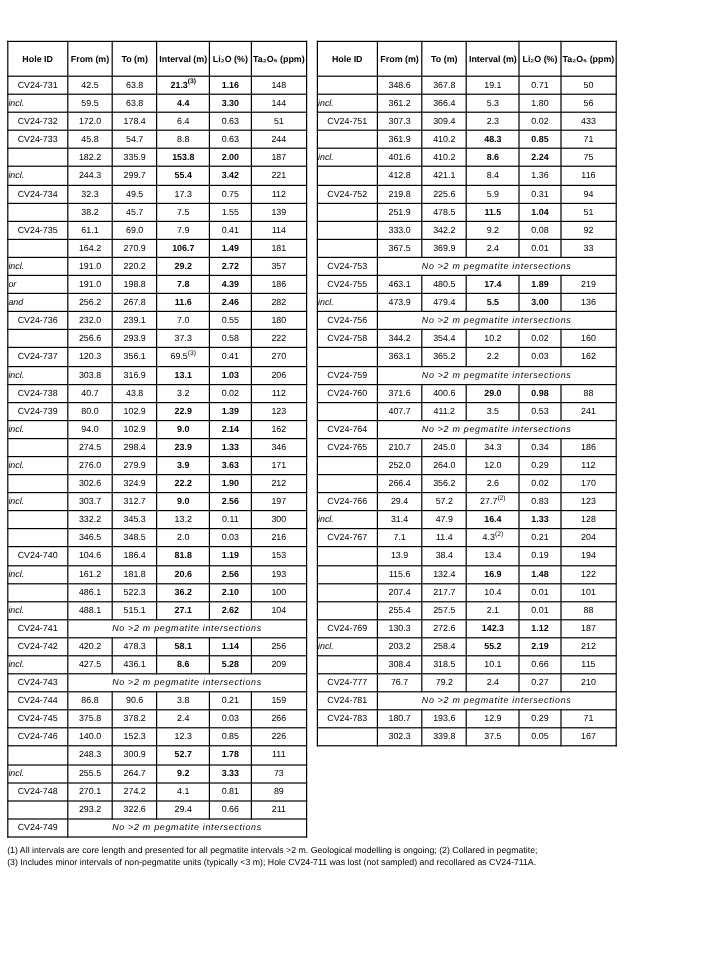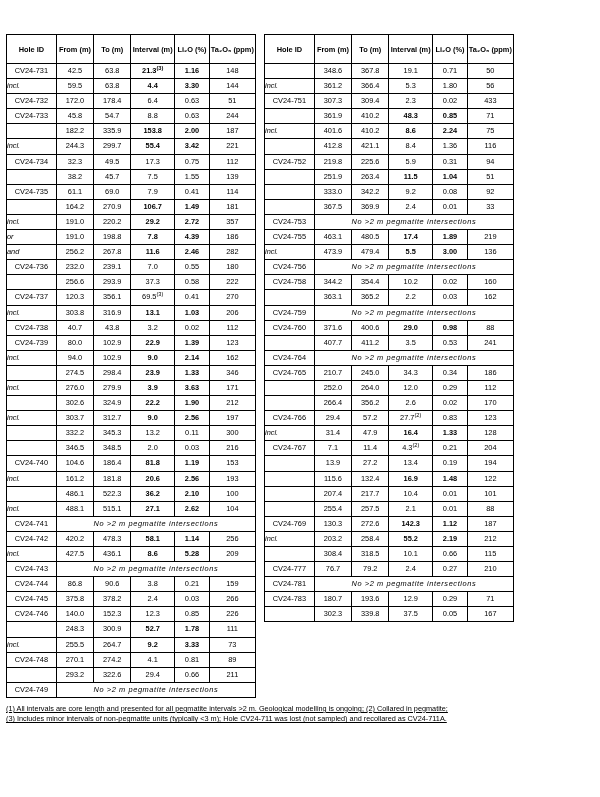--- a/index.html
+++ b/index.html
@@ -71,21 +71,21 @@
     letter-spacing: 0.6px;
   }
   sup { font-size: 5.6px; vertical-align: super; line-height: 0; }
 
   .footnotes {
     margin-top: 6px;
     font-size: 7.3px;
     line-height: 10.5px;
     width: 588px;
   }
-  .footnotes div { white-space: normal; text-decoration: underline; }
+  .footnotes div { white-space: normal; }
 </style>
 </head>
 <body>
 
 <div class="page">
   <div class="tables">
 
     <table class="dt">
       <colgroup>
         <col class="col-hole">
@@ -505,21 +505,21 @@
             <td class="hole ">CV24-752</td>
             <td>219.8</td>
             <td>225.6</td>
             <td>5.9</td>
             <td>0.31</td>
             <td>94</td>
           </tr>
           <tr>
             <td class="hole "></td>
             <td>251.9</td>
-            <td>263.4</td>
+            <td>478.5</td>
             <td class="b">11.5</td>
             <td class="b">1.04</td>
             <td>51</td>
           </tr>
           <tr>
             <td class="hole "></td>
             <td>333.0</td>
             <td>342.2</td>
             <td>9.2</td>
             <td>0.08</td>
@@ -641,21 +641,21 @@
             <td class="hole ">CV24-767</td>
             <td>7.1</td>
             <td>11.4</td>
             <td>4.3<sup>(2)</sup></td>
             <td>0.21</td>
             <td>204</td>
           </tr>
           <tr>
             <td class="hole "></td>
             <td>13.9</td>
-            <td>27.2</td>
+            <td>38.4</td>
             <td>13.4</td>
             <td>0.19</td>
             <td>194</td>
           </tr>
           <tr>
             <td class="hole "></td>
             <td>115.6</td>
             <td>132.4</td>
             <td class="b">16.9</td>
             <td class="b">1.48</td>

